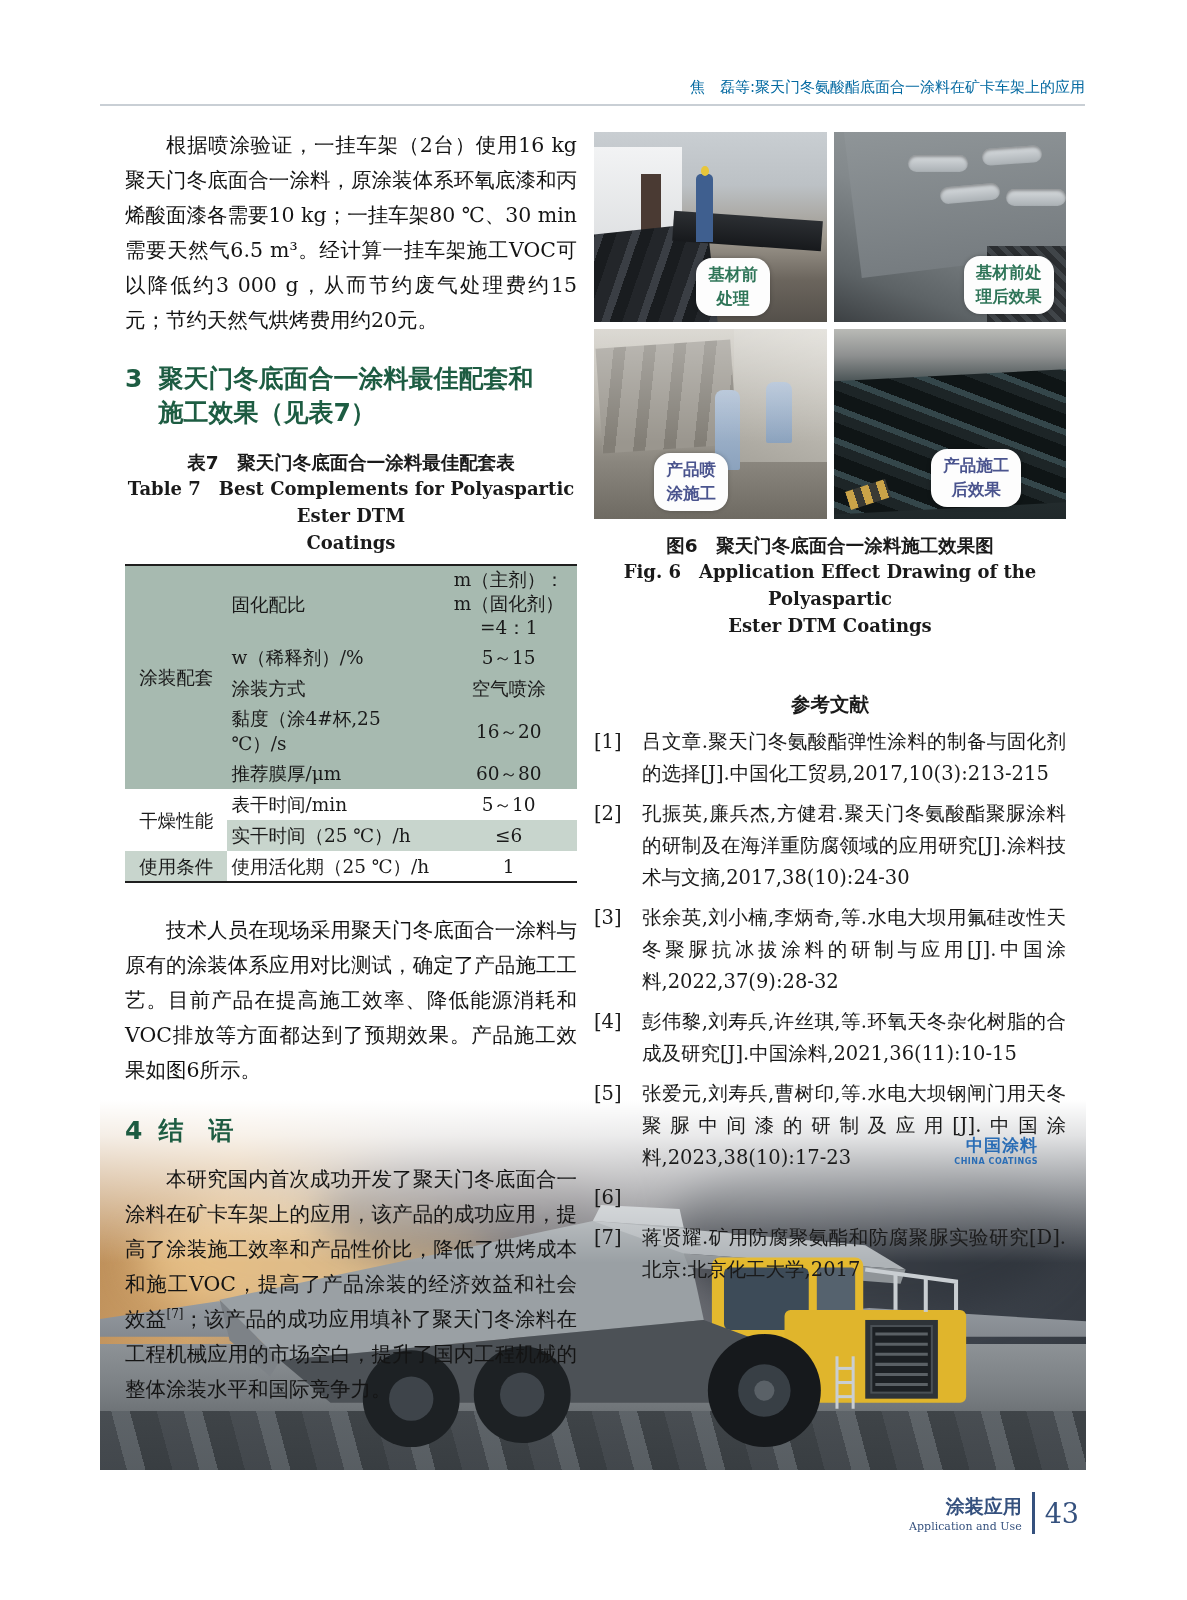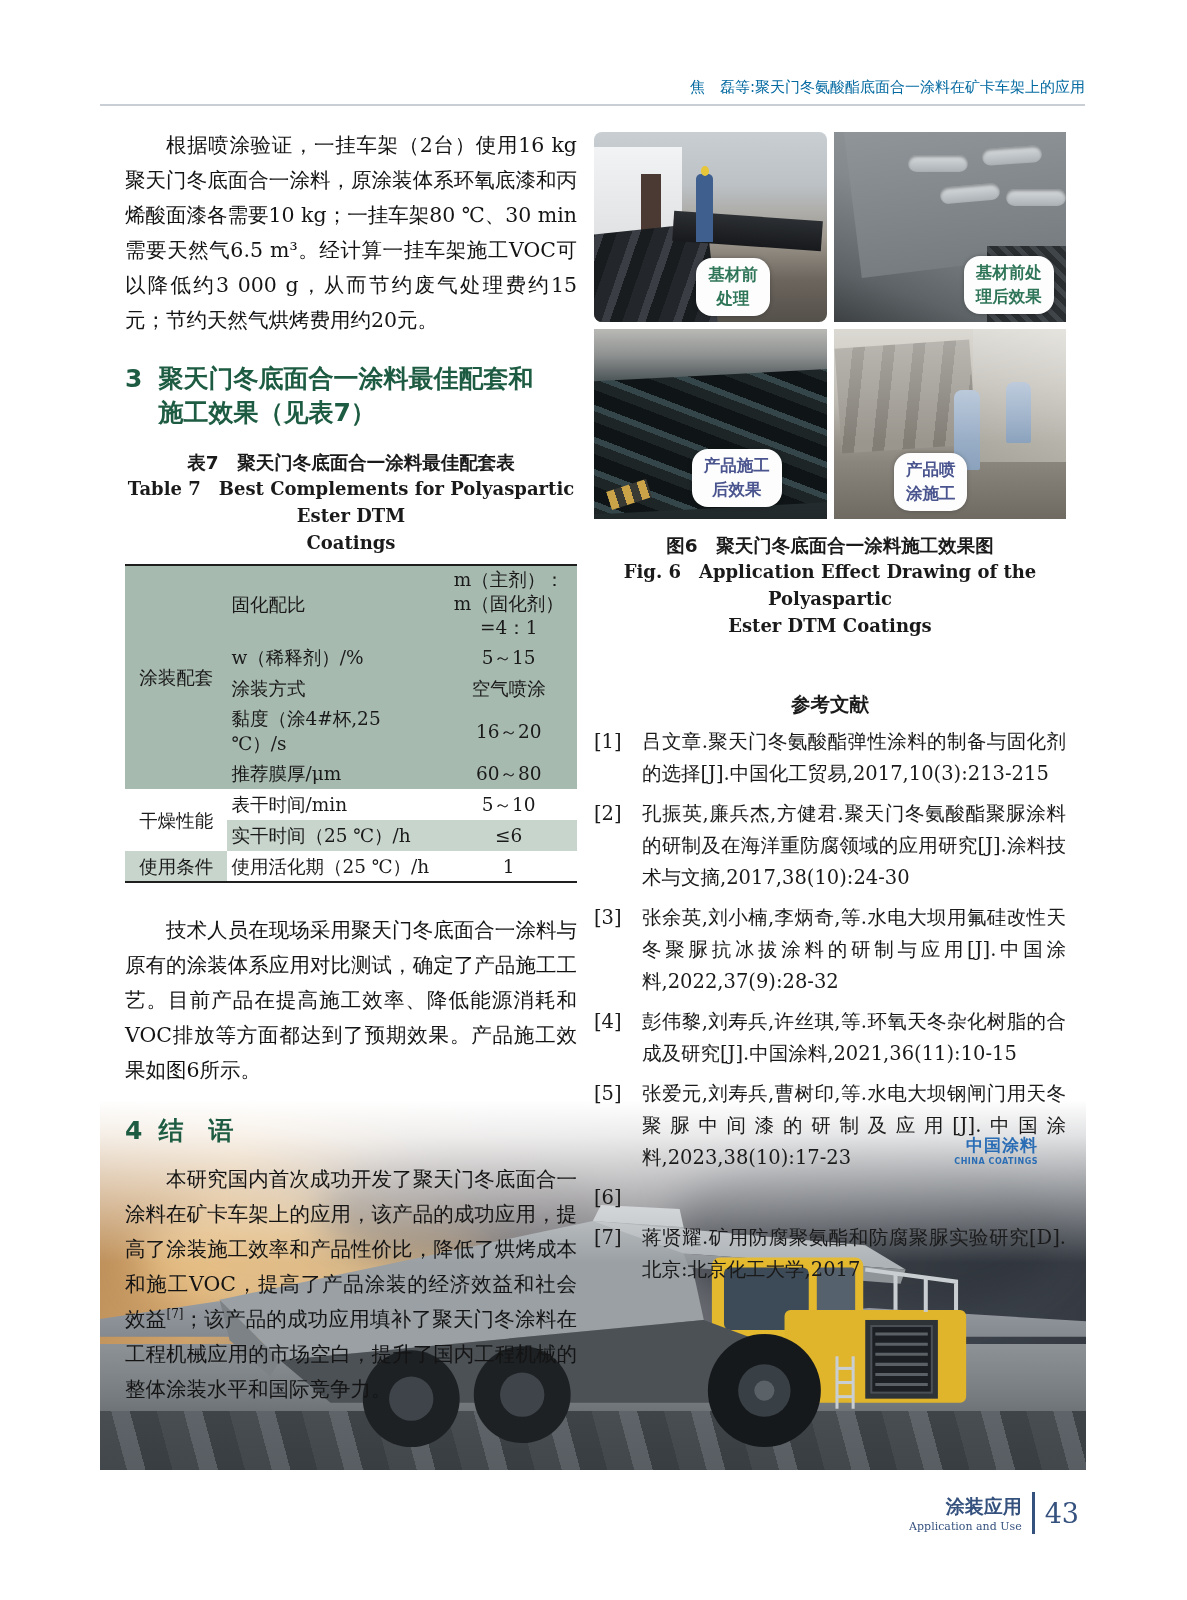--- a/index.html
+++ b/index.html
@@ -68,21 +68,21 @@
     font-size:16.5px; line-height:24px; font-weight:bold;
     box-shadow:0 0 4px rgba(0,0,0,0.25);
   }
   .fig-caption-cn {
     margin-top:14px; text-align:center; font-weight:bold; font-size:18.5px;
     font-family:"DejaVu Sans","Liberation Sans",sans-serif;
   }
   .fig-caption-en { text-align:center; font-weight:bold; font-size:18px; line-height:27px; }
 
   
-  .scene1 { background:linear-gradient(180deg,#c9ced2 0%,#bcc1c5 28%,#a09a90 55%,#6b655d 78%,#54504a 100%);border-radius:8px; }
+  .scene1 { background:linear-gradient(180deg,#c9ced2 0%,#bcc1c5 28%,#a09a90 55%,#6b655d 78%,#54504a 100%); }
   .scene1 .building { position:absolute; left:0; top:8%; width:38%; height:58%; background:linear-gradient(180deg,#f2f3f4,#dcdee0); }
   .scene1 .door { position:absolute; left:20%; top:22%; width:9%; height:40%; background:#4a3a33; }
   .scene1 .frames { position:absolute; left:-4%; bottom:-6%; width:55%; height:55%;
       background:repeating-linear-gradient(115deg,#23262a 0 14px,#3a3e44 14px 22px,#191c1f 22px 34px); transform:rotate(-6deg); }
   .scene1 .beam { position:absolute; left:34%; top:44%; width:64%; height:16%; background:linear-gradient(180deg,#2c2f33,#17191c); transform:rotate(4deg); }
   .scene1 .worker { position:absolute; left:44%; top:22%; width:7%; height:36%; background:#3f5f8f; border-radius:5px 5px 0 0; }
   .scene1 .helmet { position:absolute; left:46%; top:18%; width:3.4%; height:5%; background:#e8c63a; border-radius:50%; }
   .scene2 { background:linear-gradient(200deg,#9aa0a2 0%,#83898c 45%,#5d6366 80%,#3c4043 100%); }
   .scene2 .plate { position:absolute; left:8%; top:-8%; width:96%; height:78%; background:linear-gradient(180deg,#8f9598,#767c80); transform:rotate(-7deg); }
   .scene2 .slot { position:absolute; width:26%; height:9%; background:linear-gradient(180deg,#d9dde0,#aab0b4); border-radius:12px; box-shadow:inset 0 2px 3px rgba(0,0,0,.35); }
@@ -245,35 +245,35 @@
         <div class="plate"></div>
         <div class="slot s1"></div>
         <div class="slot s2"></div>
         <div class="slot s3"></div>
         <div class="slot s4"></div>
         <div class="rough"></div>
         <div class="bubble" style="left:56%; bottom:8px; color:#2f7558;">基材前处
 理后效果</div>
       </div>
 
-      <div class="photo scene4">
-        <div class="stack"></div>
-        <div class="mark"></div>
-        <div class="bubble" style="left:42%; bottom:12px; color:#4a548e;">产品施工
-后效果</div>
-      </div>
-
       <div class="photo scene3">
         <div class="wall"></div>
         <div class="rig"></div>
         <div class="worker w1"></div>
         <div class="worker w2"></div>
         <div class="mist"></div>
         <div class="bubble" style="left:26%; bottom:8px; color:#4a548e;">产品喷
 涂施工</div>
+      </div>
+
+      <div class="photo scene4">
+        <div class="stack"></div>
+        <div class="mark"></div>
+        <div class="bubble" style="left:42%; bottom:12px; color:#4a548e;">产品施工
+后效果</div>
       </div>
     </div>
 
     <div class="fig-caption-cn">图6　聚天门冬底面合一涂料施工效果图</div>
     <div class="fig-caption-en">
       <span>Fig. 6　Application Effect Drawing of the Polyaspartic</span><br>
       <span>Ester DTM Coatings</span>
     </div>
 
     <div class="refs-heading">参考文献</div>

